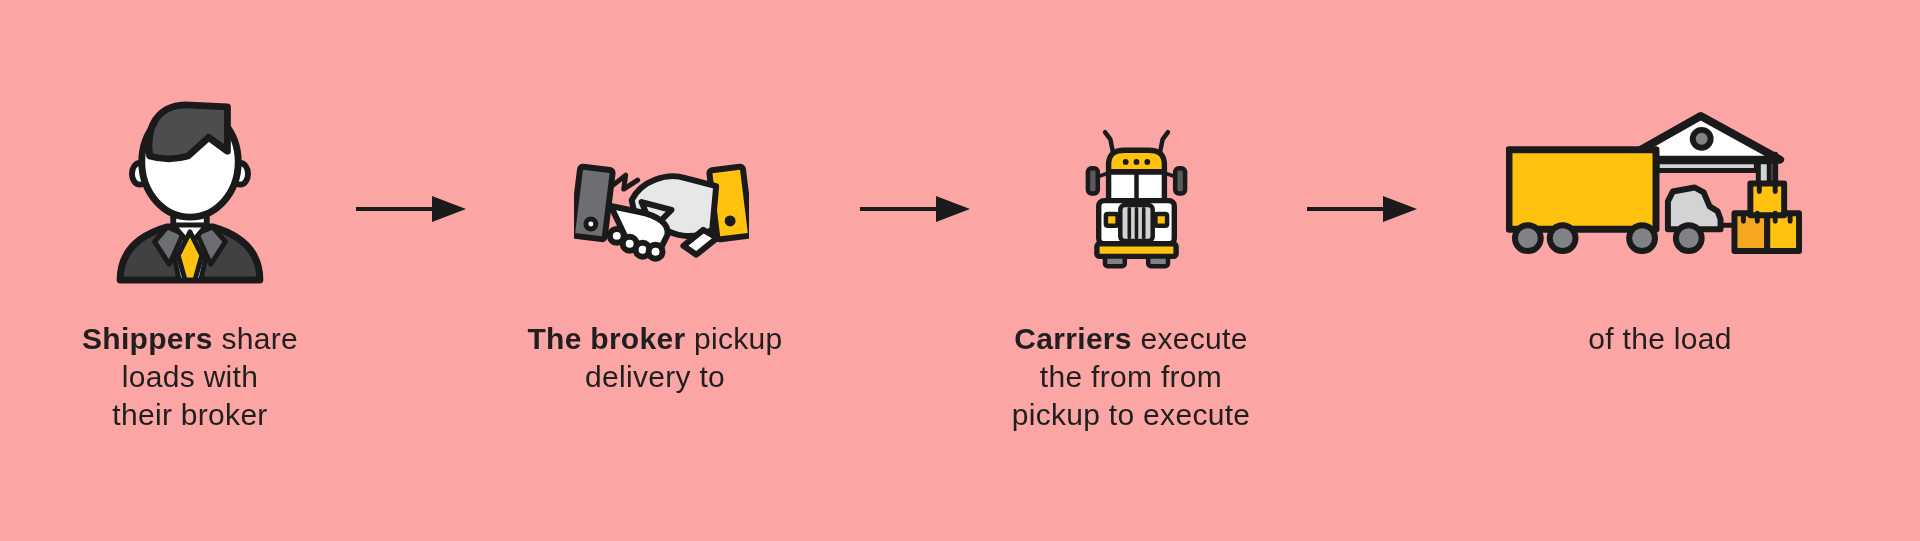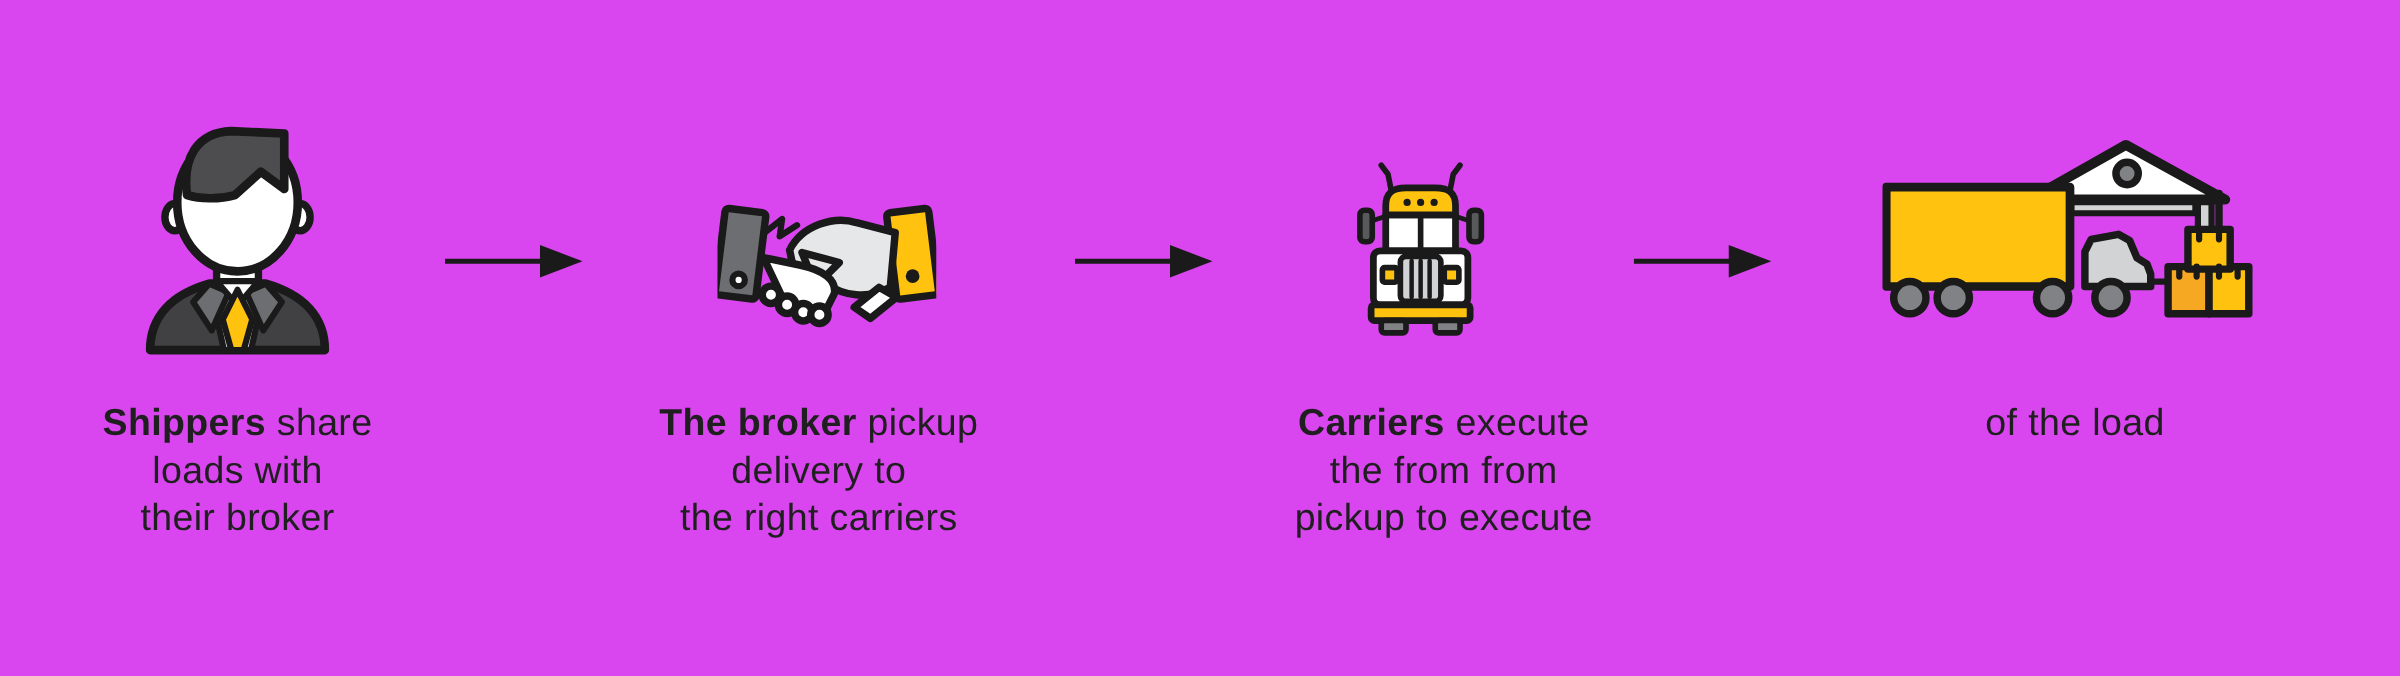--- a/index.html
+++ b/index.html
@@ -1,32 +1,32 @@
 <!DOCTYPE html>
 <html><head>
 <meta charset="utf-8">
 <style>
   html,body{margin:0;padding:0;background:#ffffff;}
   body{width:1920px;height:541px;font-family:"Liberation Sans",sans-serif;}
-  .canvas{position:relative;width:1920px;height:541px;background:#d946ef;overflow:hidden;}
+  .canvas{position:relative;width:1920px;height:541px;background:#fca5a5;overflow:hidden;}
   .step-icon{position:absolute;display:block;}
   .icon-person{left:116px;top:97px;width:148px;height:187px;}
   .icon-handshake{left:574px;top:156px;width:175px;height:110px;}
   .icon-truck{left:1078px;top:125px;width:117px;height:144px;}
   .icon-warehouse{left:1506px;top:110px;width:298px;height:149px;}
   .arrow{position:absolute;top:194px;width:110px;height:30px;}
   .arrow-1{left:356px;}
   .arrow-2{left:860px;}
   .arrow-3{left:1307px;}
   .caption{position:absolute;top:320px;text-align:center;color:#1F1F1F;
            font-size:30px;line-height:38px;font-weight:400;letter-spacing:0.3px;}
   .caption b{font-weight:700;}
   .cap-1{left:30px;width:320px;}
   .cap-2{left:495px;width:320px;}
-  .cap-3{left:995px;width:320px;text-align:center;}
+  .cap-3{left:971px;width:320px;text-align:center;}
   .cap-4{left:1455px;width:410px;}
 </style>
 </head>
 <body>
 
 <div class="canvas">
 
   <svg class="step-icon icon-person" viewBox="0 0 150 190" aria-hidden="true">
     <g stroke="#1A1A1A" stroke-linejoin="round" stroke-linecap="round">
       <ellipse cx="24" cy="78" rx="8" ry="11" fill="#FFFFFF" stroke-width="6"></ellipse>
@@ -72,21 +72,20 @@
       <circle cx="56" cy="88" r="7" fill="#FFFFFF"></circle>
       <circle cx="69" cy="94" r="7" fill="#FFFFFF"></circle>
       <circle cx="82" cy="96" r="7" fill="#FFFFFF"></circle>
       <path d="M110,90 L130,74 L144,82 L123,99 Z" fill="#FFFFFF"></path>
       <circle cx="157" cy="65" r="5.5" fill="#1A1A1A" stroke="none"></circle>
     </g>
   </svg>
   <div class="caption cap-2">
     <div><b>The broker</b><span> pickup</span></div>
     <div>delivery to</div>
-    <div>the right carriers</div>
   </div>
 
   <svg class="arrow arrow-2" viewBox="0 0 110 30" aria-hidden="true">
     <g fill="#1A1A1A">
         <rect x="0" y="13" width="80" height="4"></rect>
         <polygon points="76,2 110,15 76,28"></polygon>
       </g>
   </svg>
 
   <svg class="step-icon icon-truck" viewBox="0 0 130 160" aria-hidden="true">

